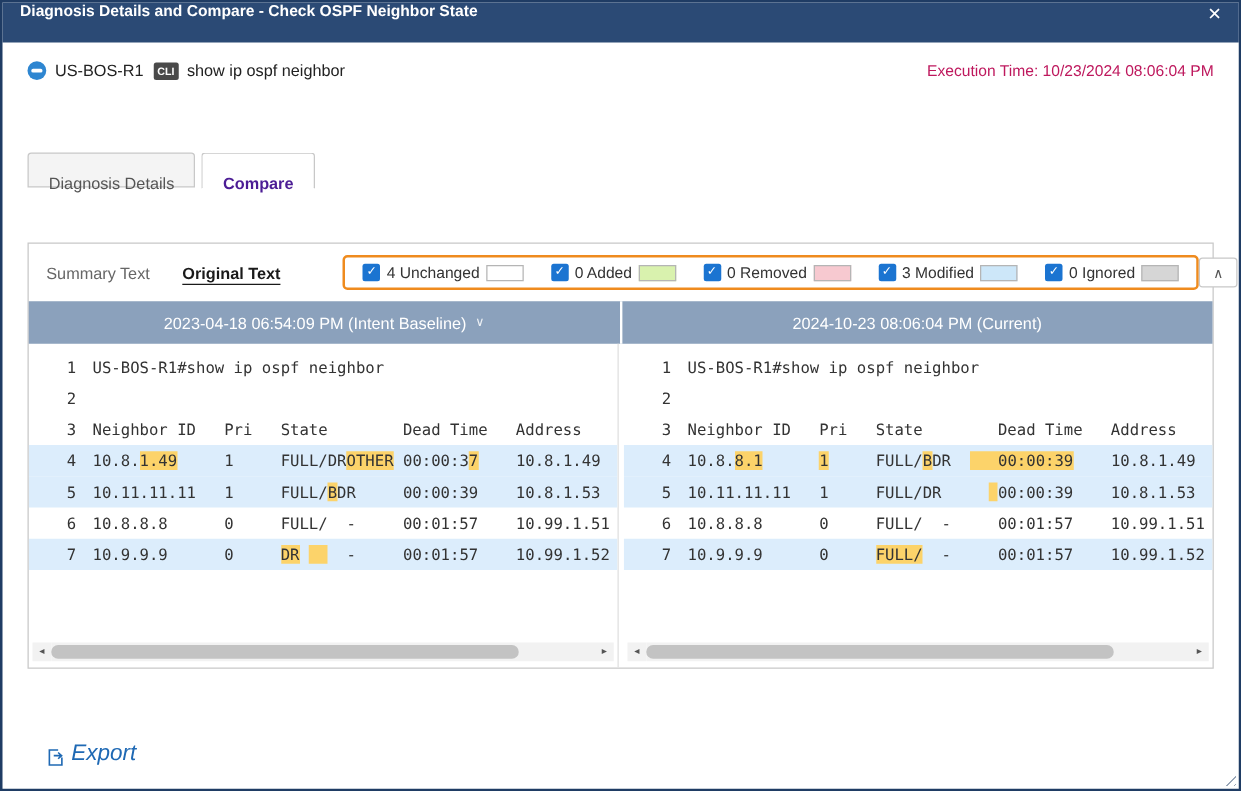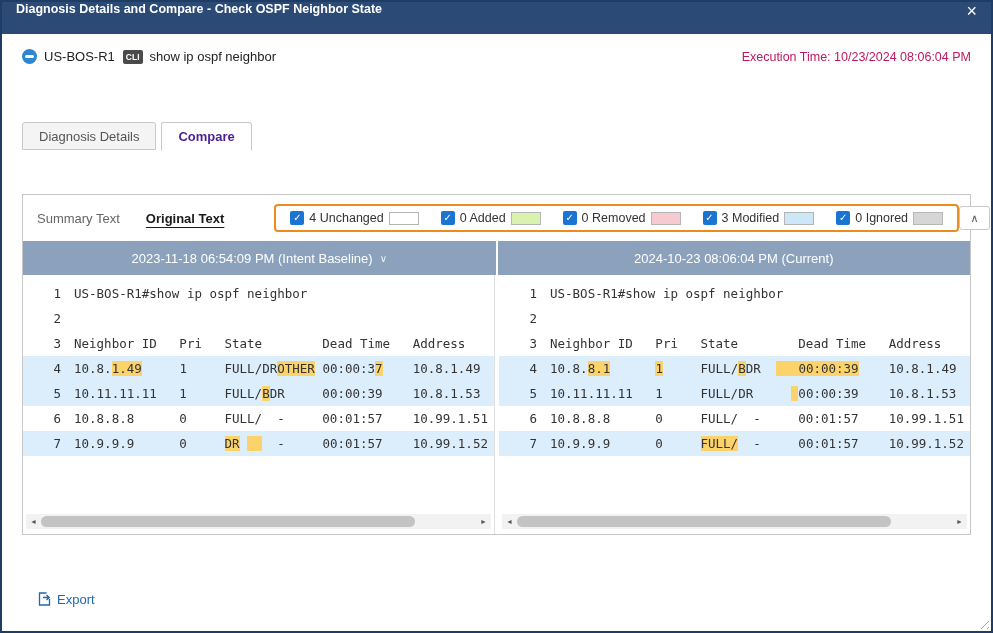--- a/index.html
+++ b/index.html
@@ -16,21 +16,21 @@
   .content { flex: 1; display: flex; flex-direction: column; padding: 0 20px; min-height: 0; gap: 44px; }
 
   .device-row { display: flex; align-items: center; margin-top: 15px; font-size: 13px; color: #222; }
   .dev-icon { width: 15px; height: 15px; border-radius: 50%; background: #2e86d1; margin-right: 7px; position: relative; flex: 0 0 auto; }
   .dev-icon:after { content: ""; position: absolute; left: 3px; top: 6px; width: 9px; height: 3px; background: #fff; border-radius: 2px; }
   .cli-badge { background: #4a4a4a; color: #fff; font-size: 8.5px; font-weight: bold;
                border-radius: 2px; padding: 2px 3px; margin: 0 7px 0 8px; }
   .exec-time { margin-left: auto; font-size: 12.5px; color: #be185d; }
 
   .tabs { display: flex; gap: 5px; margin-top: 14px; position: relative; z-index: 2; }
-  .tab { padding: 0 16px; height: 28px; line-height: 27px; font-size: 13px; background: #f4f4f4;
+  .tab { padding: 10px 16px; height: 28px; line-height: 27px; font-size: 13px; background: #f4f4f4;
          color: #555; border: 1px solid #c8c8c8; border-radius: 3px 3px 0 0; cursor: pointer; }
   .tab.active { background: #fff; color: #4c1d95; font-weight: 600; height: 29px; margin-bottom: -1px;
                 border-bottom: 1px solid #fff; }
 
   .panel { flex: 1; border: 1px solid #c8c8c8; display: flex; flex-direction: column; min-height: 0; }
 
   .toolbar { flex: 0 0 46px; display: flex; align-items: center; padding: 0 14px; }
   .subtab { font-size: 13px; color: #666; margin-right: 26px; cursor: pointer; white-space: nowrap; }
   .subtab.active { color: #1a1a1a; font-weight: bold; text-decoration: underline; text-underline-offset: 4px; }
 
@@ -64,21 +64,21 @@
   .hl { background: var(--hl, #fcd36a); }
 
   .hscroll { flex: 0 0 15px; display: flex; align-items: center; margin: 0 3px 5px 3px; }
   .sb-arrow { width: 15px; height: 15px; background: #f2f2f2; color: #555; font-size: 7px;
               display: flex; align-items: center; justify-content: center; cursor: pointer; flex: 0 0 auto; }
   .sb-track { flex: 1; height: 15px; background: #f2f2f2; position: relative; cursor: pointer; }
   .sb-thumb { position: absolute; left: 0; top: 2px; height: 11px; width: 86%;
               background: #c3c3c3; border-radius: 6px; cursor: pointer; }
 
   .footer { flex: 0 0 52px; display: flex; align-items: flex-start; padding: 13px 0 0 16px; }
-  .export { display: flex; align-items: flex-start; gap: 6px; color: #1f69b4; font-size: 13px; cursor: pointer; text-decoration: none; }
+  .export { display: flex; align-items: flex-end; gap: 6px; color: #1f69b4; font-size: 18px; cursor: pointer; text-decoration: none; font-style: italic; }
 
   .resize-handle { position: absolute; right: 2px; bottom: 2px; width: 12px; height: 12px;
                    background: repeating-linear-gradient(135deg, transparent 0 3px, #9aa7b8 3px 4px);
                    clip-path: polygon(100% 0, 100% 100%, 0 100%); }
 </style>
 </head>
 <body>
 
 <div class="dialog">
 
@@ -142,21 +142,21 @@
         <div class="nav-btns">
           <button class="nav-btn">
             <span>∧</span>
           </button>
 
         </div>
       </div>
 
       <div class="diff-headers">
         <div class="diff-header left">
-          <span>2023-11-18 06:54:09 PM (Intent Baseline)</span>
+          <span>2023-04-18 06:54:09 PM (Intent Baseline)</span>
           <span class="caret">∨</span>
         </div>
         <div class="diff-header">
           <span>2024-10-23 08:06:04 PM (Current)</span>
         </div>
       </div>
 
       <div class="diff-area">
         <div class="pane left">
           <div class="lines" id="lines-left">

